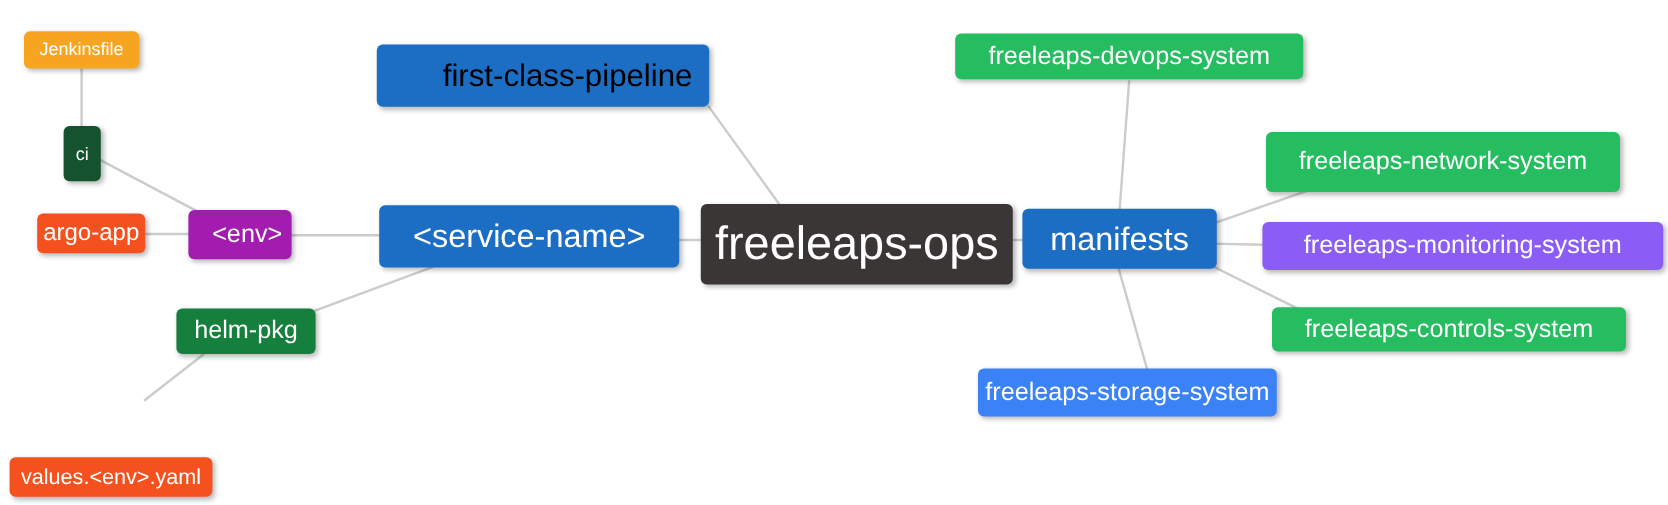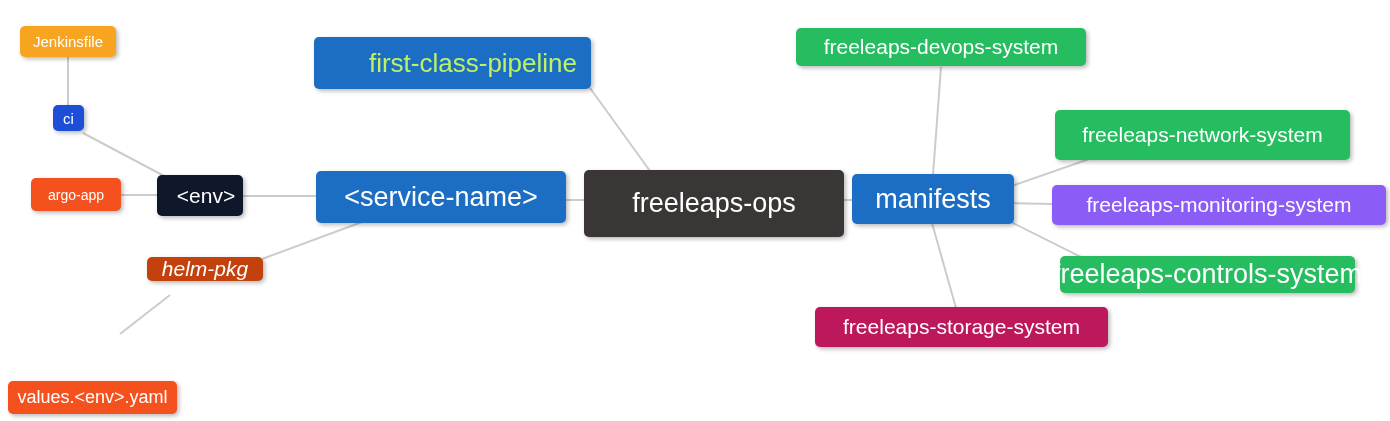--- a/index.html
+++ b/index.html
@@ -51,28 +51,28 @@
       <line x1="564" y1="200" x2="586" y2="200" stroke="#cccccc" stroke-width="2"></line>
       <line x1="843" y1="200" x2="854" y2="200" stroke="#cccccc" stroke-width="2"></line>
       <line x1="933" y1="175" x2="941" y2="67" stroke="#cccccc" stroke-width="2"></line>
       <line x1="1009" y1="187" x2="1115" y2="150" stroke="#cccccc" stroke-width="2"></line>
       <line x1="1009" y1="203" x2="1053" y2="204" stroke="#cccccc" stroke-width="2"></line>
       <line x1="1009" y1="221" x2="1081" y2="257" stroke="#cccccc" stroke-width="2"></line>
       <line x1="932" y1="223" x2="956" y2="308" stroke="#cccccc" stroke-width="2"></line>
     </svg>
   <div id="nodes">
       <div class="node" style="left: 20px; top: 26px; width: 96px; height: 31px; font-size: 15px; background: rgb(247, 165, 33); color: rgb(255, 255, 255);">Jenkinsfile</div>
-      <div class="node" style="left: 53px; top: 105px; width: 31px; height: 26px; font-size: 15px; background: #1d4ed8; color: rgb(255, 255, 255);">ci</div>
-      <div class="node" style="left: 31px; top: 178px; width: 90px; height: 33px; font-size: 14px; background: rgb(244, 81, 30); color: rgb(255, 255, 255);">argo-app</div>
-      <div class="node" style="left: 157px; top: 175px; width: 86px; height: 41px; font-size: 21px; background: #0f172a; color: rgb(255, 255, 255); padding-left: 18px;">&lt;env&gt;</div>
+      <div class="node" style="left: 53px; top: 105px; width: 31px; height: 46px; font-size: 15px; background: #14532d; color: rgb(255, 255, 255);">ci</div>
+      <div class="node" style="left: 31px; top: 178px; width: 90px; height: 33px; font-size: 20px; background: rgb(244, 81, 30); color: rgb(255, 255, 255);">argo-app</div>
+      <div class="node" style="left: 157px; top: 175px; width: 86px; height: 41px; font-size: 21px; background: #a21caf; color: rgb(255, 255, 255); padding-left: 18px;">&lt;env&gt;</div>
       <div class="node" style="left: 316px; top: 171px; width: 250px; height: 52px; font-size: 27px; background: rgb(28, 110, 196); color: rgb(255, 255, 255);">&lt;service-name&gt;</div>
-      <div class="node" style="left: 314px; top: 37px; width: 277px; height: 52px; font-size: 26px; background: rgb(28, 110, 196); color: #bef264; padding-left: 47px;">first-class-pipeline</div>
-      <div class="node" style="left: 147px; top: 257px; width: 116px; height: 24px; font-size: 21px; background: #c2410c; color: rgb(255, 255, 255); font-style: italic;">helm-pkg</div>
+      <div class="node" style="left: 314px; top: 37px; width: 277px; height: 52px; font-size: 26px; background: rgb(28, 110, 196); color: #000000; padding-left: 47px;">first-class-pipeline</div>
+      <div class="node" style="left: 147px; top: 257px; width: 116px; height: 38px; font-size: 21px; background: #15803d; color: rgb(255, 255, 255);">helm-pkg</div>
       <div class="node" style="left: 8px; top: 333px; width: 169px; height: 33px; font-size: 18px; background: rgb(244, 81, 30); color: rgb(255, 255, 255); margin-top: 48px;">values.&lt;env&gt;.yaml</div>
-      <div class="node" style="left: 584px; top: 170px; width: 260px; height: 67px; font-size: 27px; background: rgb(59, 54, 54); color: rgb(255, 255, 255);">freeleaps-ops</div>
+      <div class="node" style="left: 584px; top: 170px; width: 260px; height: 67px; font-size: 39px; background: rgb(59, 54, 54); color: rgb(255, 255, 255);">freeleaps-ops</div>
       <div class="node" style="left: 852px; top: 174px; width: 162px; height: 50px; font-size: 27px; background: rgb(28, 110, 196); color: rgb(255, 255, 255);">manifests</div>
       <div class="node" style="left: 796px; top: 28px; width: 290px; height: 38px; font-size: 21px; background: rgb(38, 189, 97); color: rgb(255, 255, 255);">freeleaps-devops-system</div>
       <div class="node" style="left: 1055px; top: 110px; width: 295px; height: 50px; font-size: 21px; background: rgb(38, 189, 97); color: rgb(255, 255, 255);">freeleaps-network-system</div>
       <div class="node" style="left: 1052px; top: 185px; width: 334px; height: 40px; font-size: 21px; background: #8b5cf6; color: rgb(255, 255, 255);">freeleaps-monitoring-system</div>
-      <div class="node" style="left: 1060px; top: 256px; width: 295px; height: 37px; font-size: 27px; background: rgb(38, 189, 97); color: rgb(255, 255, 255);">freeleaps-controls-system</div>
-      <div class="node" style="left: 815px; top: 307px; width: 293px; height: 40px; font-size: 21px; background: #be185d; color: rgb(255, 255, 255);">freeleaps-storage-system</div>
+      <div class="node" style="left: 1060px; top: 256px; width: 295px; height: 37px; font-size: 21px; background: rgb(38, 189, 97); color: rgb(255, 255, 255);">freeleaps-controls-system</div>
+      <div class="node" style="left: 815px; top: 307px; width: 249px; height: 40px; font-size: 21px; background: #3b82f6; color: rgb(255, 255, 255);">freeleaps-storage-system</div>
     </div>
 </div>
 
 </body></html>

